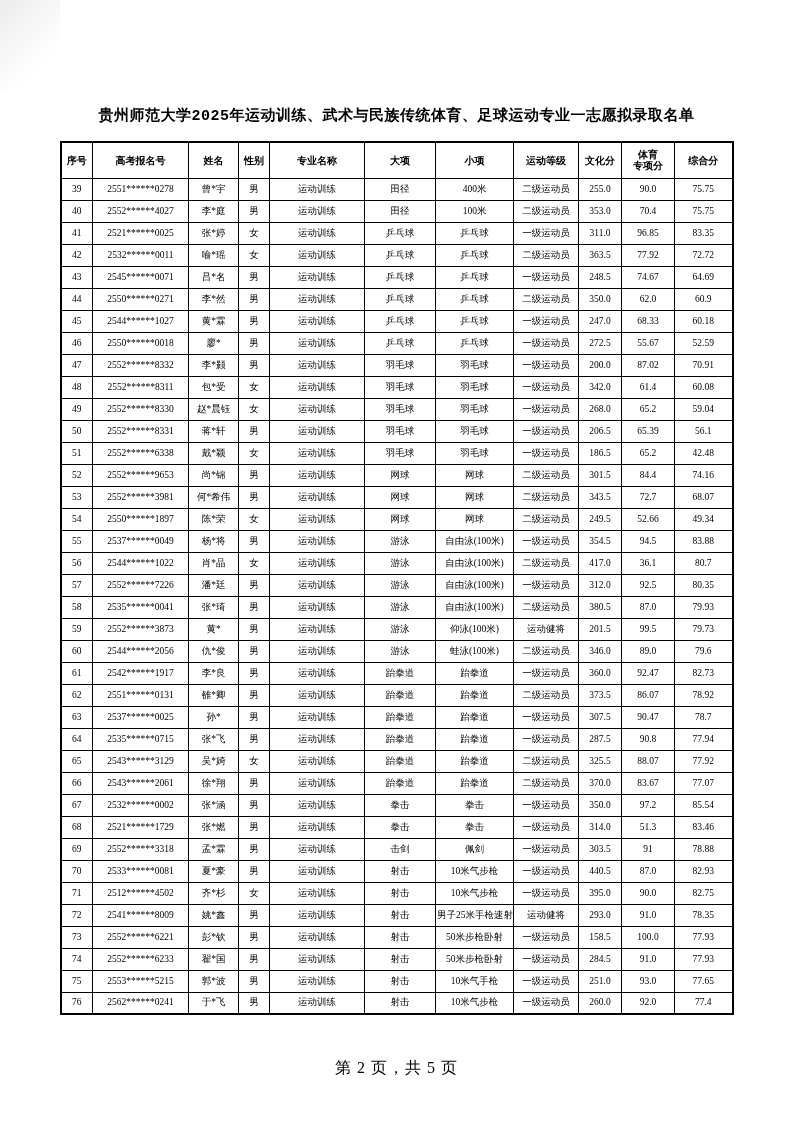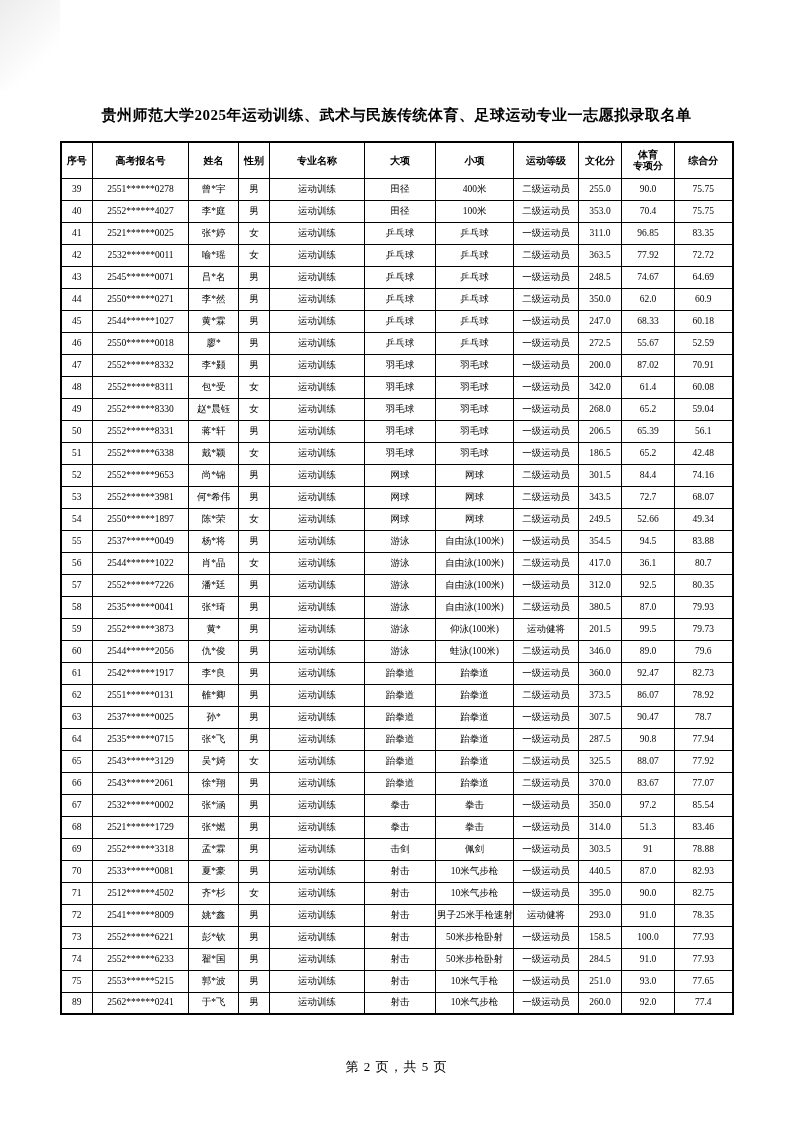--- a/index.html
+++ b/index.html
@@ -15,21 +15,21 @@
     overflow: hidden;
   }
   .doc-title {
     margin: 0 auto;
     padding-top: 106px;
     width: 700px;
     text-align: center;
     font-size: 15px;
     font-weight: bold;
     letter-spacing: 0.5px;
-    font-family: Liberation Serif, serif;
+    font-family: Liberation Mono, monospace;
   }
   table.admission {
     margin: 16px auto 8px auto;
     width: 672px;
     border-collapse: collapse;
     table-layout: fixed;
     border: 2px solid #000;
   }
   table.admission th, table.admission td {
     border: 1px solid #000;
@@ -48,21 +48,21 @@
     white-space: pre-line;
     font-family: "Liberation Sans", "DejaVu Sans", sans-serif;
   }
   table.admission td { height: 22px; }
   .page-footer {
     position: absolute;
     left: 0;
     top: 1058px;
     width: 100%;
     text-align: center;
-    font-size: 13px;
+    font-size: 16px;
     letter-spacing: 1px;
   }
   
   .scan-edge {
     position: absolute;
     left: 0; top: 0;
     width: 60px; height: 90px;
     background: linear-gradient(135deg, rgba(200,200,200,0.35), rgba(255,255,255,0) 70%);
     pointer-events: none;
   }
@@ -581,21 +581,21 @@
           <td>男</td>
           <td>运动训练</td>
           <td>射击</td>
           <td>10米气手枪</td>
           <td>一级运动员</td>
           <td>251.0</td>
           <td>93.0</td>
           <td>77.65</td>
         </tr>
         <tr>
-          <td>89</td>
+          <td>76</td>
           <td>2562******0241</td>
           <td>于*飞</td>
           <td>男</td>
           <td>运动训练</td>
           <td>射击</td>
           <td>10米气步枪</td>
           <td>一级运动员</td>
           <td>260.0</td>
           <td>92.0</td>
           <td>77.4</td>

